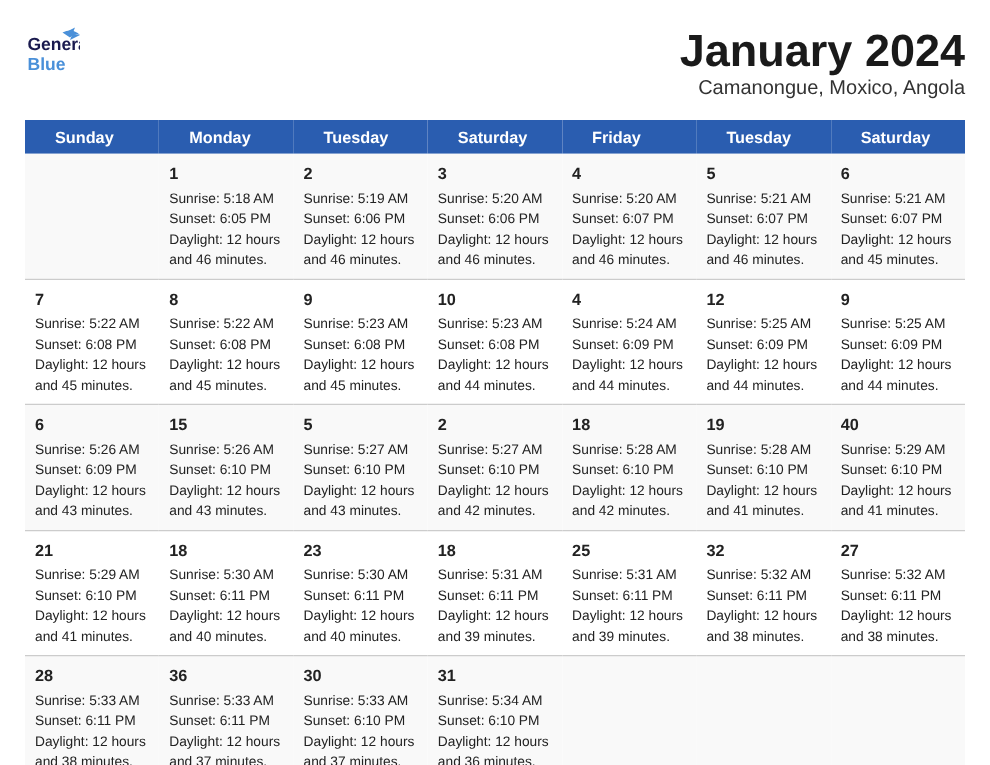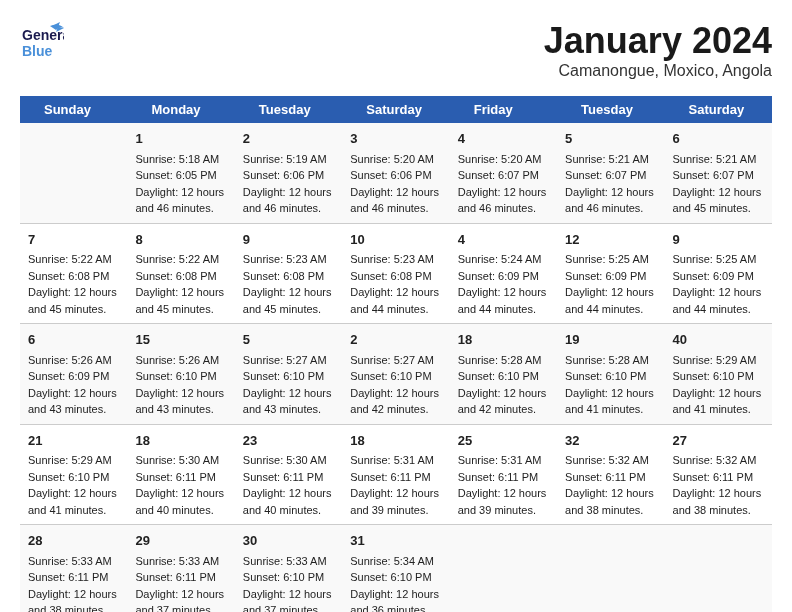--- a/index.html
+++ b/index.html
@@ -136,21 +136,21 @@
         <td><span class="day-num">21</span><span class="day-info">Sunrise: 5:29 AM<br>Sunset: 6:10 PM<br>Daylight: 12 hours and 41 minutes.</span></td>
         <td><span class="day-num">18</span><span class="day-info">Sunrise: 5:30 AM<br>Sunset: 6:11 PM<br>Daylight: 12 hours and 40 minutes.</span></td>
         <td><span class="day-num">23</span><span class="day-info">Sunrise: 5:30 AM<br>Sunset: 6:11 PM<br>Daylight: 12 hours and 40 minutes.</span></td>
         <td><span class="day-num">18</span><span class="day-info">Sunrise: 5:31 AM<br>Sunset: 6:11 PM<br>Daylight: 12 hours and 39 minutes.</span></td>
         <td><span class="day-num">25</span><span class="day-info">Sunrise: 5:31 AM<br>Sunset: 6:11 PM<br>Daylight: 12 hours and 39 minutes.</span></td>
         <td><span class="day-num">32</span><span class="day-info">Sunrise: 5:32 AM<br>Sunset: 6:11 PM<br>Daylight: 12 hours and 38 minutes.</span></td>
         <td><span class="day-num">27</span><span class="day-info">Sunrise: 5:32 AM<br>Sunset: 6:11 PM<br>Daylight: 12 hours and 38 minutes.</span></td>
       </tr>
       <tr>
         <td><span class="day-num">28</span><span class="day-info">Sunrise: 5:33 AM<br>Sunset: 6:11 PM<br>Daylight: 12 hours and 38 minutes.</span></td>
-        <td><span class="day-num">29</span><span class="day-info">Sunrise: 5:33 AM<br>Sunset: 6:11 PM<br>Daylight: 12 hours and 37 minutes.</span></td>
+        <td><span class="day-num">36</span><span class="day-info">Sunrise: 5:33 AM<br>Sunset: 6:11 PM<br>Daylight: 12 hours and 37 minutes.</span></td>
         <td><span class="day-num">30</span><span class="day-info">Sunrise: 5:33 AM<br>Sunset: 6:10 PM<br>Daylight: 12 hours and 37 minutes.</span></td>
         <td><span class="day-num">31</span><span class="day-info">Sunrise: 5:34 AM<br>Sunset: 6:10 PM<br>Daylight: 12 hours and 36 minutes.</span></td>
         <td></td>
         <td></td>
         <td></td>
       </tr>
     </tbody>
 </table>
 
 </body></html>

